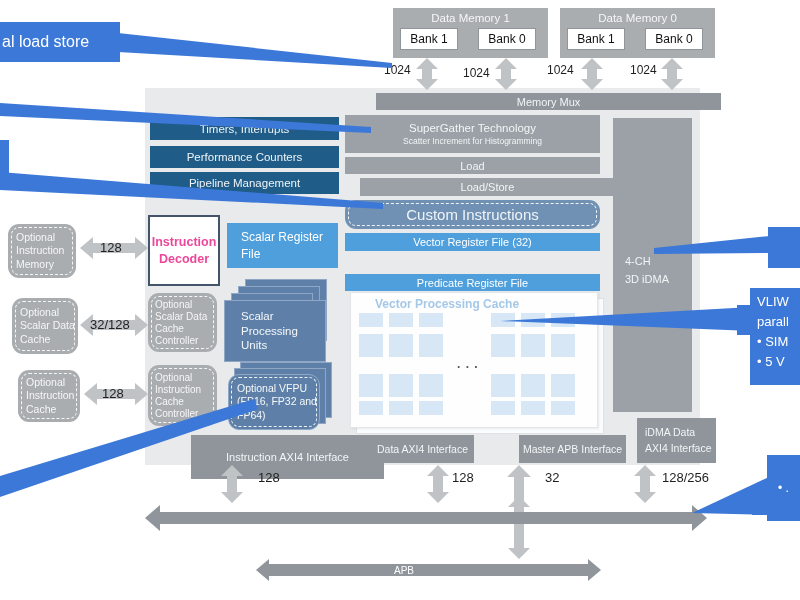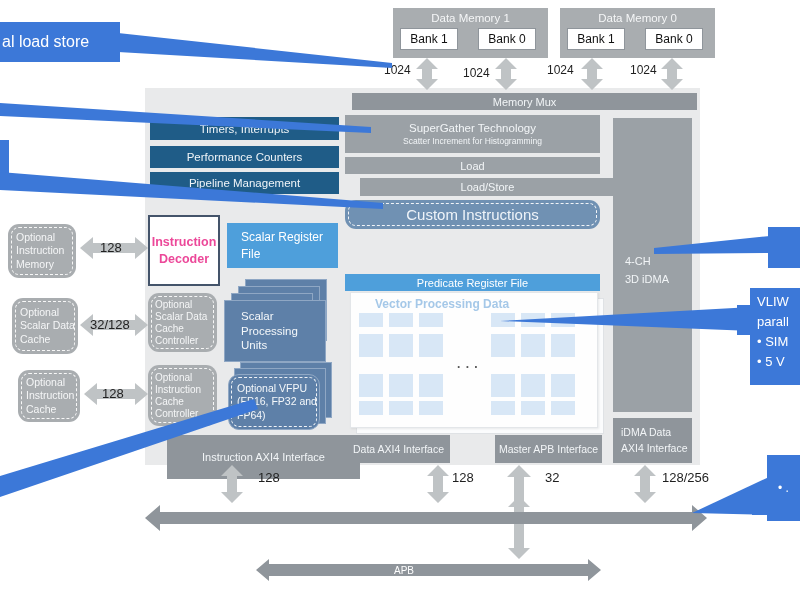--- a/index.html
+++ b/index.html
@@ -4,21 +4,21 @@
 <style>
   html,body{margin:0;padding:0;background:#fff;}
   .canvas{position:relative;width:800px;height:600px;overflow:hidden;background:#fff;
           font-family:"Liberation Sans",sans-serif;}
   .abs{position:absolute;box-sizing:border-box;}
   .ctr{display:flex;align-items:center;justify-content:center;text-align:center;}
   .col{display:flex;flex-direction:column;justify-content:center;}
   .gbox{background:#A9ADB0;color:#F5F6F7;}
   .dashedw{outline:1.5px dashed rgba(255,255,255,.9);outline-offset:-4px;border-radius:11px;}
   .navy{background:#1F5C87;color:#EFF4F8;font-size:11.5px;}
-  .bar{background:#8F959B;color:#F2F5F7;}
+  .bar{background:#8F959B;color:#F2F5F7;margin-left:24px;}
   .lbar{background:#9BA1A6;color:#F2F5F7;}
   .blue{background:#4E9FDB;color:#fff;}
   .steel{background:#7091B3;color:#EFF4F9;}
   .slate{background:#5E80A8;color:#F4F7FA;border:1px solid #8FA7C4;}
   .callout{background:#3C78D8;color:#fff;}
   .panel{background:#E9EAEB;}
   .busnum{color:#1f1f1f;font-size:13px;font-weight:500;}
   .topnum{color:#1f1f1f;font-size:12px;}
   .sq{background:#D8E7F6;width:24px;flex:none;}
   .sqrow{display:flex;gap:6px;position:absolute;}
@@ -98,25 +98,26 @@
     <div class="abs ctr navy" style="left:5px;top:58px;width:189px;height:22px;">Performance Counters</div>
     <div class="abs ctr navy" style="left:5px;top:84px;width:189px;height:22px;">Pipeline Management</div>
 
     <div class="abs lbar col ctr" style="left:200px;top:27px;width:255px;height:38px;">
       <div style="font-size:11.5px;">SuperGather Technology</div>
       <div style="font-size:8.5px;margin-top:2px;">Scatter Increment for Histogramming</div>
     </div>
     <div class="abs ctr lbar" style="left:200px;top:69px;width:255px;height:17px;font-size:11px;">Load</div>
     <div class="abs ctr lbar" style="left:200px;top:90px;width:255px;height:18px;font-size:11px;margin-left:15px;">Load/Store</div>
     <div class="abs ctr steel dashedw" style="left:200px;top:112px;width:255px;height:29px;font-size:15px;">Custom Instructions</div>
+    <div class="abs ctr blue" style="left:200px;top:145px;width:255px;height:18px;font-size:11px;">Vector Register File (32)</div>
     <div class="abs ctr blue" style="left:200px;top:186px;width:255px;height:17px;font-size:11px;">Predicate Register File</div>
 
     <div class="abs" style="left:211px;top:210px;width:248px;height:136px;background:#FBFCFD;border:1px solid #DFE2E5;"></div>
     <div class="abs" style="left:205px;top:204px;width:248px;height:136px;background:#FEFEFE;border:1px solid #E3E6E9;box-shadow:1px 1px 2px rgba(0,0,0,.08);">
-      <div class="abs" style="left:24px;top:4px;font-size:12px;font-weight:bold;color:#A5C8E8;">Vector Processing Data</div>
+      <div class="abs" style="left:24px;top:4px;font-size:12px;font-weight:bold;color:#A5C8E8;">Vector Processing Cache</div>
       <div class="sqrow" style="left:8px;top:20px;">
           <i class="sq" style="height:14px;"></i>
           <i class="sq" style="height:14px;"></i>
           <i class="sq" style="height:14px;"></i>
         </div>
       <div class="sqrow" style="left:8px;top:41px;">
           <i class="sq" style="height:23px;"></i>
           <i class="sq" style="height:23px;"></i>
           <i class="sq" style="height:23px;"></i>
         </div>

